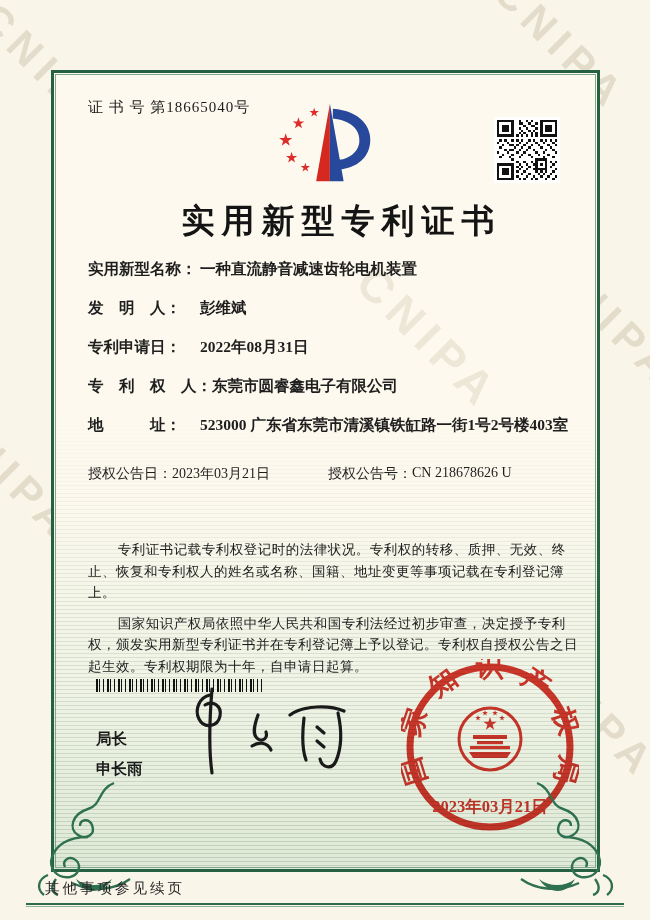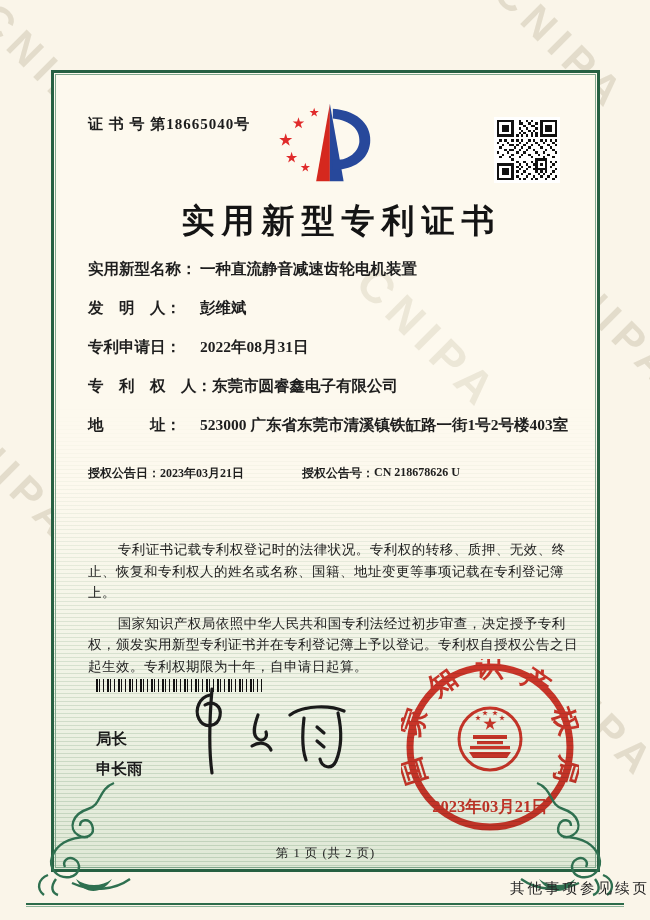--- a/index.html
+++ b/index.html
@@ -17,33 +17,33 @@
   
   .frame { position:absolute; left:51px; top:70px; width:549px; height:802px;
            border:3px solid #266042; z-index:1;
            background:linear-gradient(180deg,#fdf9ee 0%,#fdf9ee 52%,#eef2e4 80%,#dfe8d6 100%); }
   .frame-inner { position:absolute; inset:1px; border:1px solid #7fa78c; pointer-events:none; }
   .stripes { position:absolute; inset:0;
              background:repeating-linear-gradient(180deg, rgba(104,148,108,0.28) 0 1px, rgba(0,0,0,0) 1px 4px);
              -webkit-mask-image:linear-gradient(180deg, transparent 0 42%, rgba(0,0,0,.65) 70%, #000 100%);
              mask-image:linear-gradient(180deg, transparent 0 42%, rgba(0,0,0,.65) 70%, #000 100%); }
 
-  .cert-no { position:absolute; left:34px; top:42px; font-size:15px; font-weight:700;
+  .cert-no { position:absolute; left:34px; top:25px; font-size:15px; font-weight:400;
              letter-spacing:1px; color:#1c1c1c; z-index:2; }
   .logo { position:absolute; left:216px; top:26px; z-index:2; }
   .qr { position:absolute; left:440px; top:44px; width:66px; height:66px; background:#fff;
         padding:3px; z-index:2; }
   .title { position:absolute; left:0; right:0; top:126px; text-align:center; font-size:33px;
            font-weight:700; letter-spacing:7px; color:#141414; z-index:2;padding-left:32px; }
 
   .fields { position:absolute; left:34px; right:26px; top:186px; z-index:2; }
   .frow { display:flex; align-items:flex-start; height:39px; font-size:15.5px; font-weight:700; color:#1e1e1e; }
   .flabel { min-width:112px; white-space:nowrap; }
   .fvalue { white-space:nowrap; }
-  .grant-row { display:flex; align-items:center; height:39px; font-size:12px; font-weight:700; color:#1e1e1e; }
+  .grant-row { display:flex; align-items:center; height:39px; font-size:14px; font-weight:400; color:#1e1e1e; }
   .grant-pair { display:flex; white-space:nowrap; }
   .grant-pair + .grant-pair { margin-left:58px; }
 
   .paras { position:absolute; left:34px; top:466px; width:494px; z-index:2;
            font-size:13.5px; line-height:21.5px; color:#1c1c1c; letter-spacing:0.5px; }
   .paras p { text-indent:2.2em; }
   .paras p + p { margin-top:9px; }
 
   .barcode { position:absolute; left:42px; top:606px; width:166px; height:13px; z-index:2;
              background:repeating-linear-gradient(90deg,#121212 0 2px,transparent 2px 3px,#121212 3px 4px,transparent 4px 7px,#121212 7px 8px,transparent 8px 11px); }
@@ -55,21 +55,21 @@
   .seal { position:absolute; left:347px; top:586px; width:178px; height:178px; z-index:3;
           opacity:0.93; mix-blend-mode:multiply; }
 
   .page-info { position:absolute; left:0; right:0; top:772px; text-align:center; font-size:12.5px;
                color:#222; z-index:2; letter-spacing:1px; }
 
   .flourish { position:absolute; z-index:4; }
   .flourish.bl { left:-26px; bottom:-30px; }
   .flourish.br { right:-26px; bottom:-30px; transform:scaleX(-1); }
 
-  .footer-note { position:absolute; left:0; right:0; top:879px; text-align:right; font-size:14.5px;
+  .footer-note { position:absolute; left:0; right:0; top:879px; text-align:left; font-size:14.5px;
                  letter-spacing:3px; color:#262626; z-index:2;margin-left:45px; }
   .next-page-line { position:absolute; left:26px; right:26px; top:903px; height:4px; z-index:1;
                     background:linear-gradient(180deg,#2d6b4a 0 2px, rgba(0,0,0,0) 2px 3px, #8db39a 3px 4px); }
 </style>
 </head>
 <body>
 
 <div class="page">
 
   <span class="wm" style="left:4px;top:-6px;">CNIPA</span>
@@ -197,21 +197,20 @@
         <g fill="#d5281e">
           <rect x="-17" y="-4" width="34" height="4"></rect>
           <rect x="-13" y="2" width="26" height="3.2"></rect>
           <rect x="-20" y="7" width="40" height="3.2"></rect>
           <path d="M-21,13 L21,13 L17,19 L-17,19 Z"></path>
         </g>
       </g>
       <text x="89" y="153" text-anchor="middle" font-size="16.5" font-weight="bold" fill="#d5281e" font-family="'Liberation Serif','DejaVu Serif',serif">2023年03月21日</text>
     </svg>
 
-    <div class="page-info">第 1 页 (共 2 页)</div>
 
     <svg class="flourish bl" width="110" height="122" viewBox="0 0 110 122" fill="none" stroke="#2f7050" stroke-width="2.4">
       <path d="M86,6 C70,12 74,28 60,32 C44,37 40,52 50,58 C58,63 68,58 64,48 C61,41 52,42 52,49"></path>
       <path d="M60,60 C40,60 28,68 24,80 C20,92 30,102 42,100 C52,98 54,86 46,82 C40,79 34,84 37,90"></path>
       <path d="M48,102 C58,110 74,110 84,102 C74,118 56,118 48,102 Z" fill="#2f7050" stroke="none"></path>
       <path d="M20,98 C10,102 8,112 16,118"></path>
       <path d="M28,102 C22,110 24,116 30,118"></path>
       <path d="M44,106 C66,116 88,112 102,102"></path>
     </svg>
     <svg class="flourish br" width="110" height="122" viewBox="0 0 110 122" fill="none" stroke="#2f7050" stroke-width="2.4">

